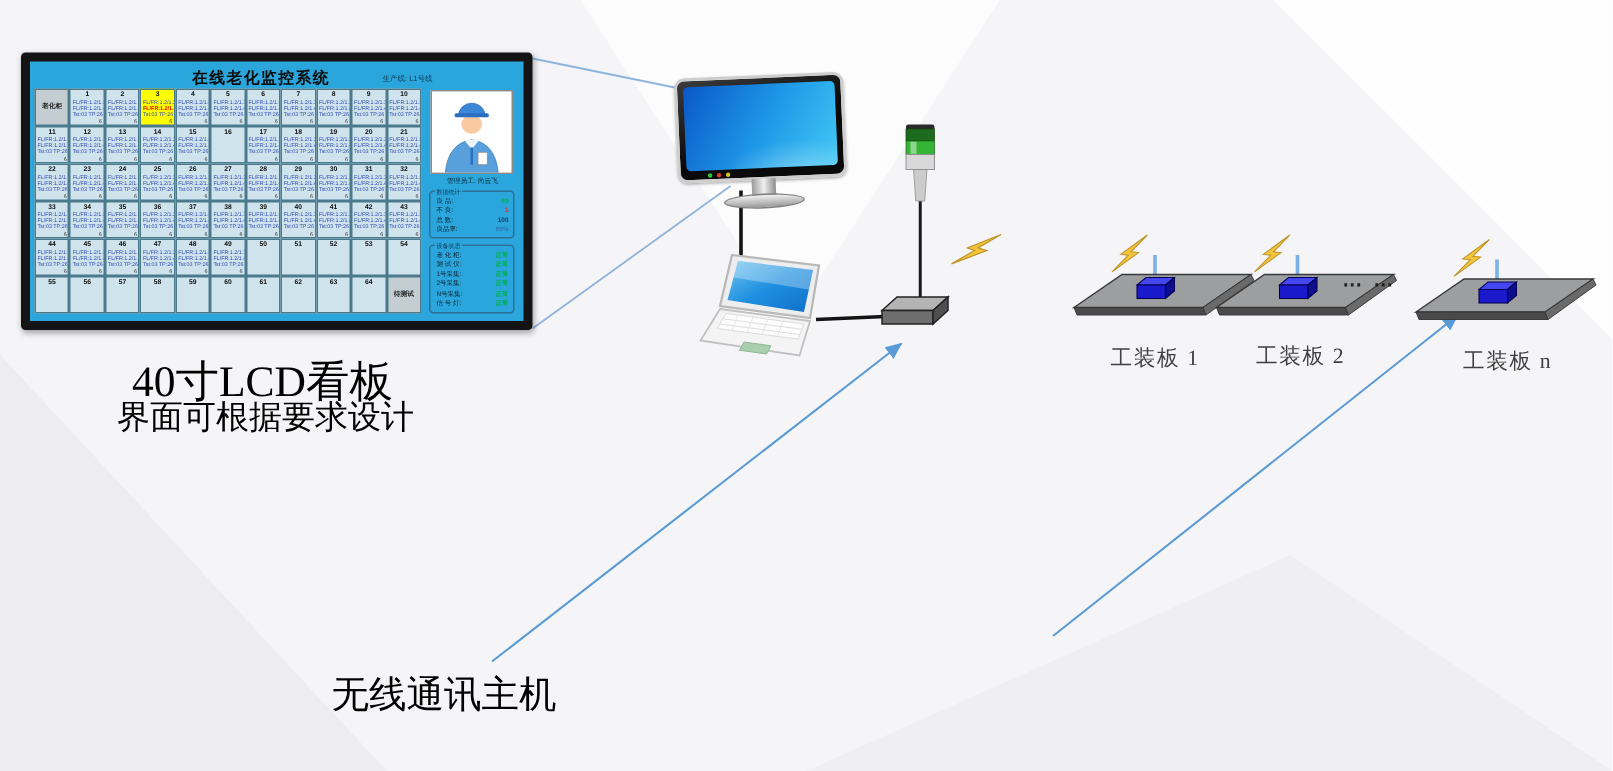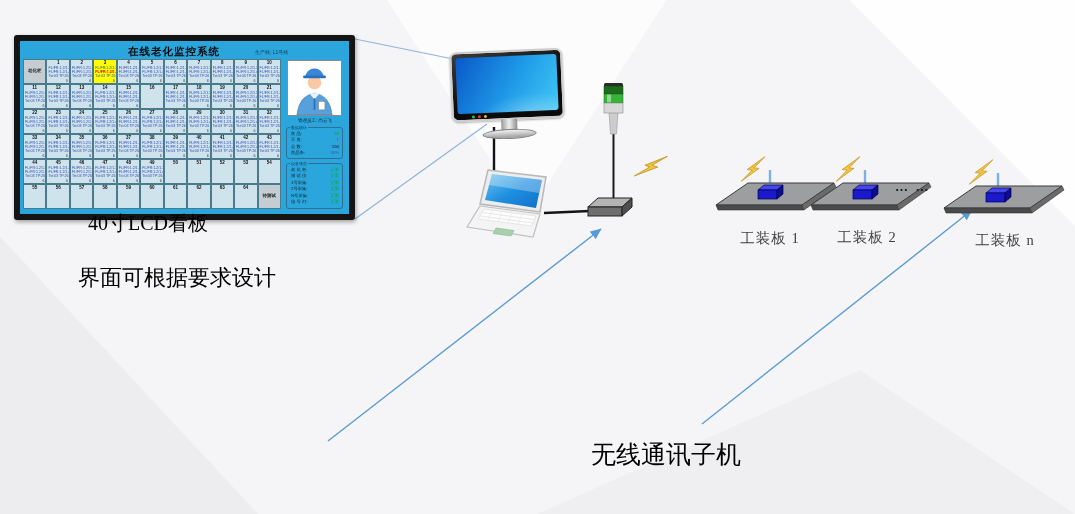--- a/index.html
+++ b/index.html
@@ -109,21 +109,21 @@
   #board2 { left:807px; top:138px; }
   #boardn { left:940px; top:141px; }
   .board-label { position:absolute; z-index:5; width:110px; text-align:center; font-family:"Liberation Serif", serif; font-size:14.5px; color:#404040; letter-spacing:1px; }
   #board1-label { left:715px; top:229px; }
   #board2-label { left:812px; top:228px; }
   #boardn-label { left:950px; top:231px; }
   #ellipsis { position:absolute; left:895px; top:182px; font-size:13px; font-weight:bold; color:#222; letter-spacing:2px; z-index:4; }
 
   
   .caption { position:absolute; font-family:"Liberation Serif", serif; color:#000; z-index:6; white-space:nowrap; }
-  #cap-lcd  { left:88px; top:210px; font-size:20px; }
+  #cap-lcd  { left:88px; top:235px; font-size:29px; }
   #cap-note { left:78px; top:263px; font-size:22px; }
   #cap-host { left:221px; top:446px; font-size:25px; }
   #cap-slave{ left:591px; top:438px; font-size:25px; }
 </style>
 </head>
 <body>
 
 <div id="canvas">
 
   <div class="deco">
@@ -711,15 +711,15 @@
     <rect x="46" y="52" width="19" height="9" fill="#1a1acc" stroke="#000050" stroke-width="0.7"></rect>
     <polygon points="65,52 71,47 71,56 65,61" fill="#0d0d8e" stroke="#000050" stroke-width="0.7"></polygon>
   </svg>
 
   <div id="board1-label" class="board-label">工装板 1</div>
   <div id="board2-label" class="board-label">工装板 2</div>
   <div id="boardn-label" class="board-label">工装板 n</div>
 
   <div id="cap-lcd" class="caption">40寸LCD看板</div>
   <div id="cap-note" class="caption">界面可根据要求设计</div>
-  <div id="cap-slave" class="caption">无线通讯子机</div>
+  <div id="cap-host" class="caption">无线通讯主机</div>
 
 </div>
 
 </body></html>

